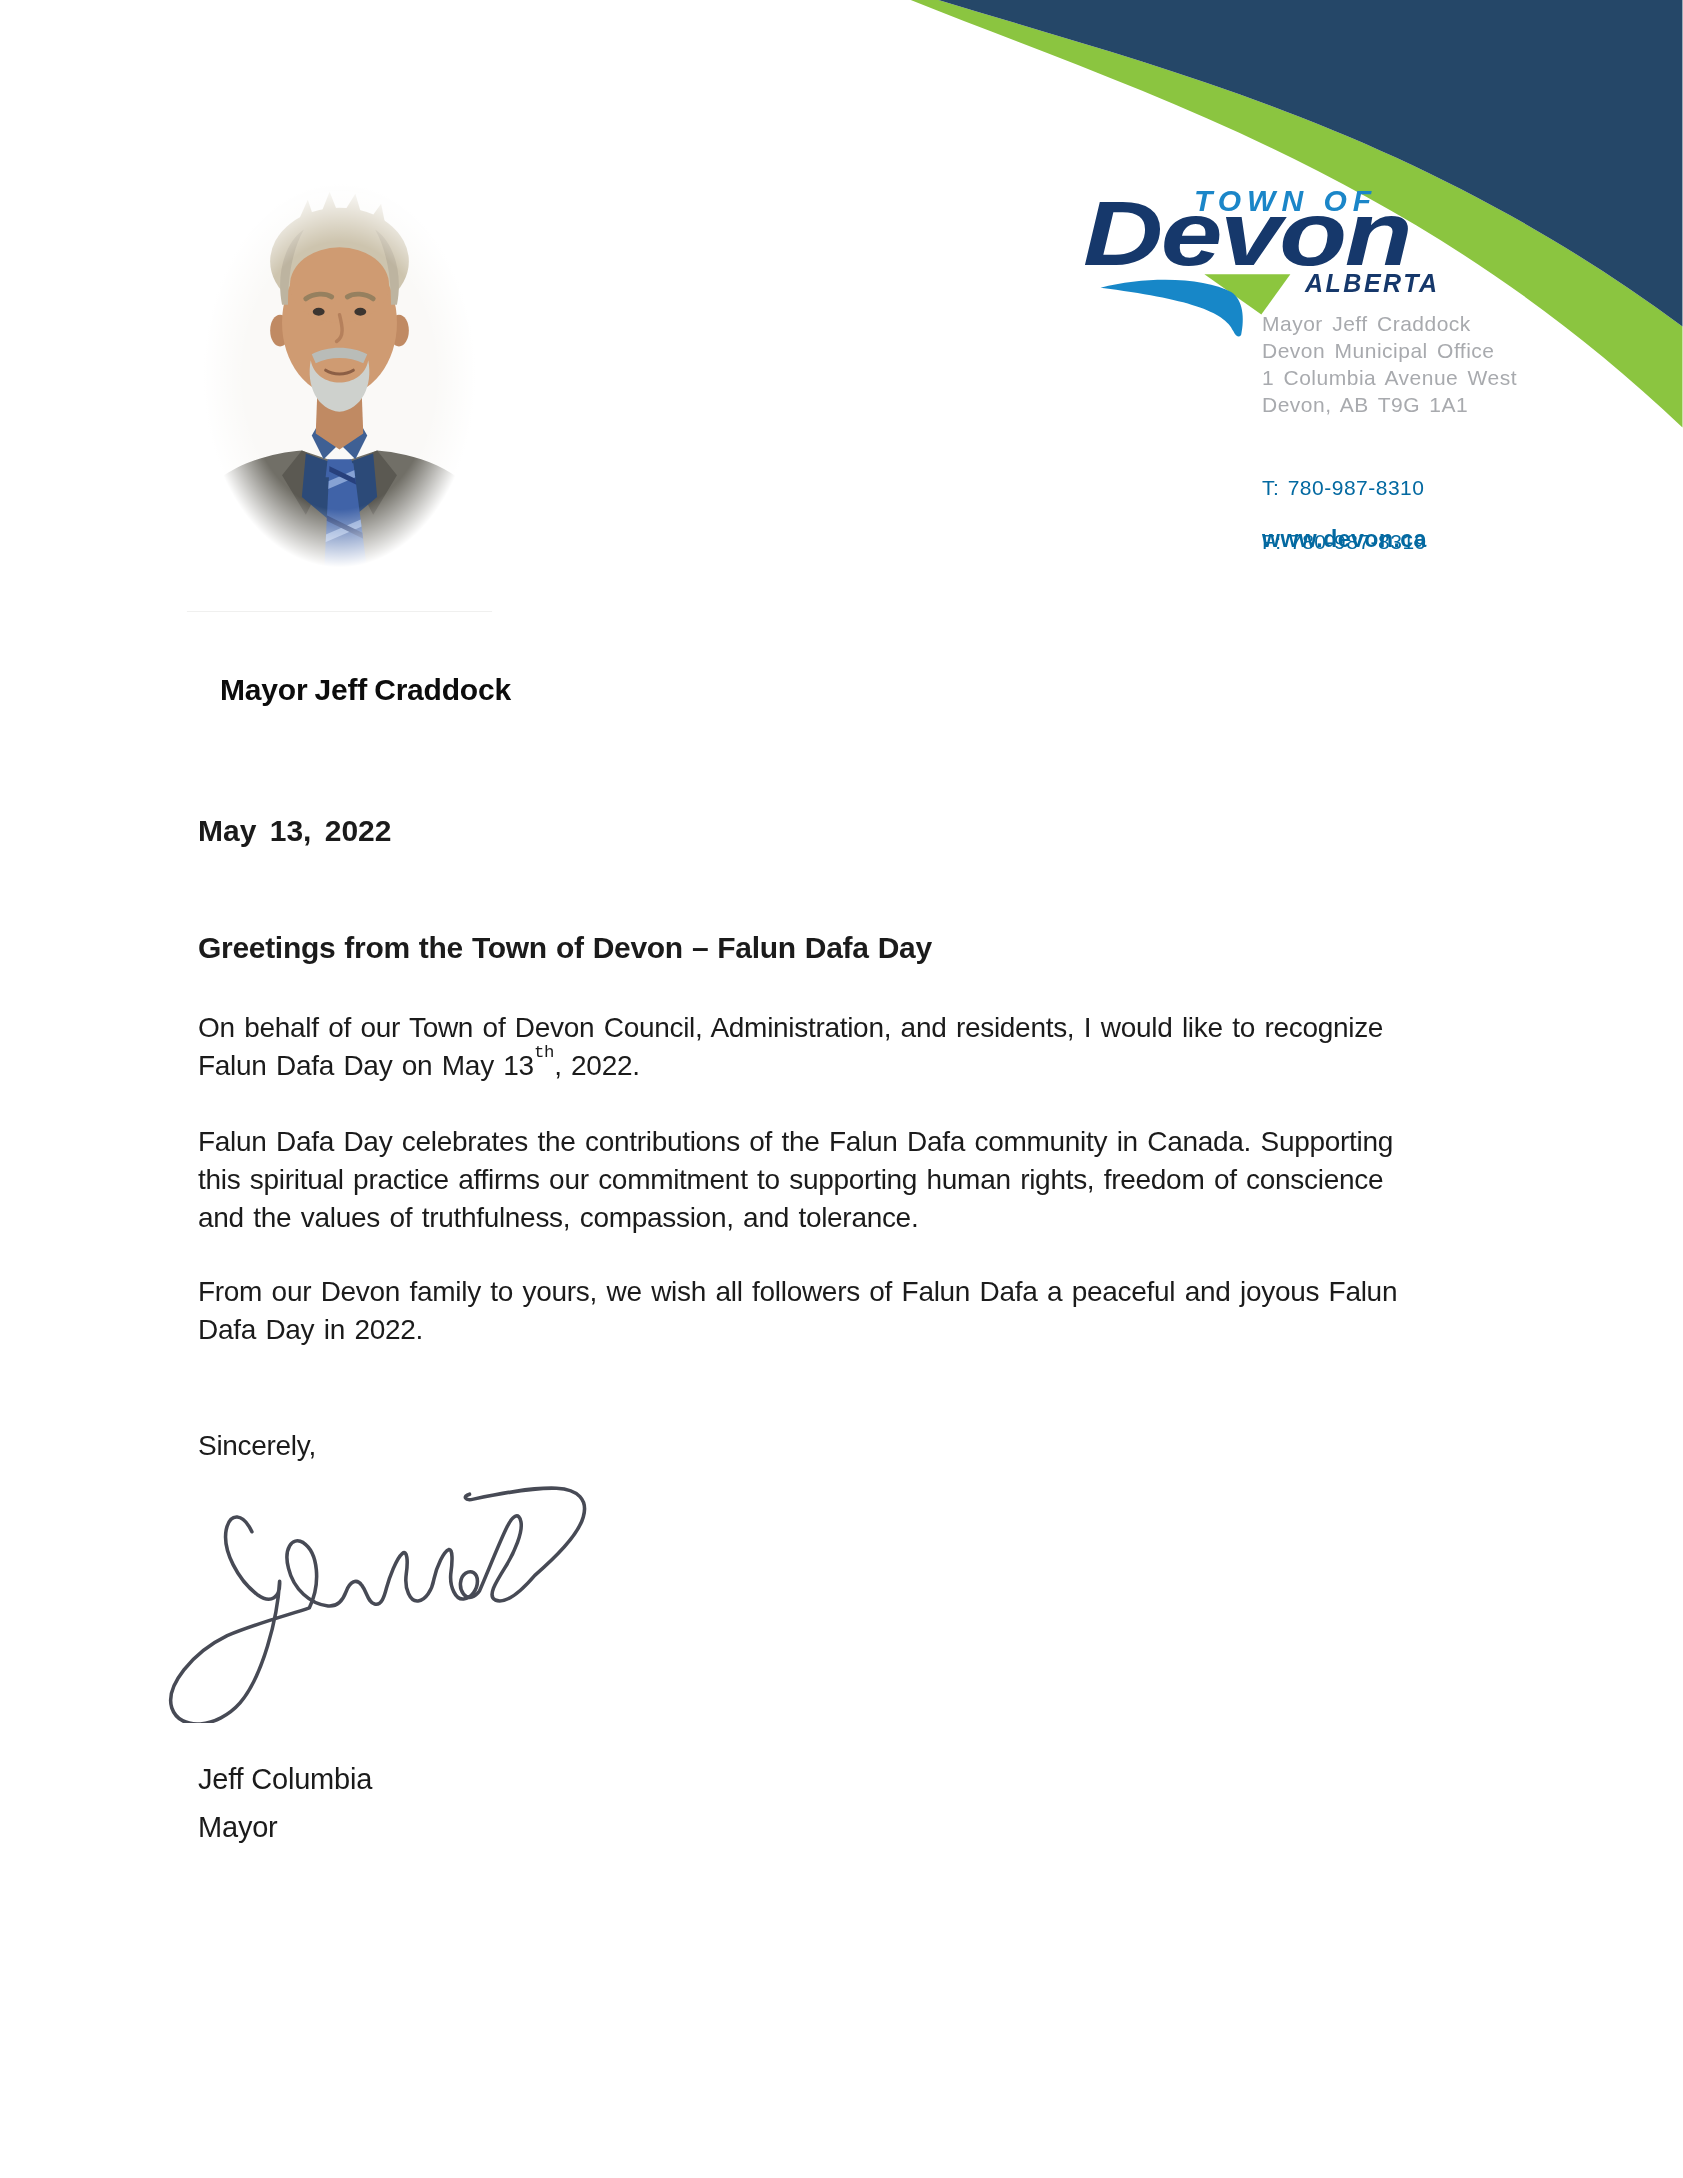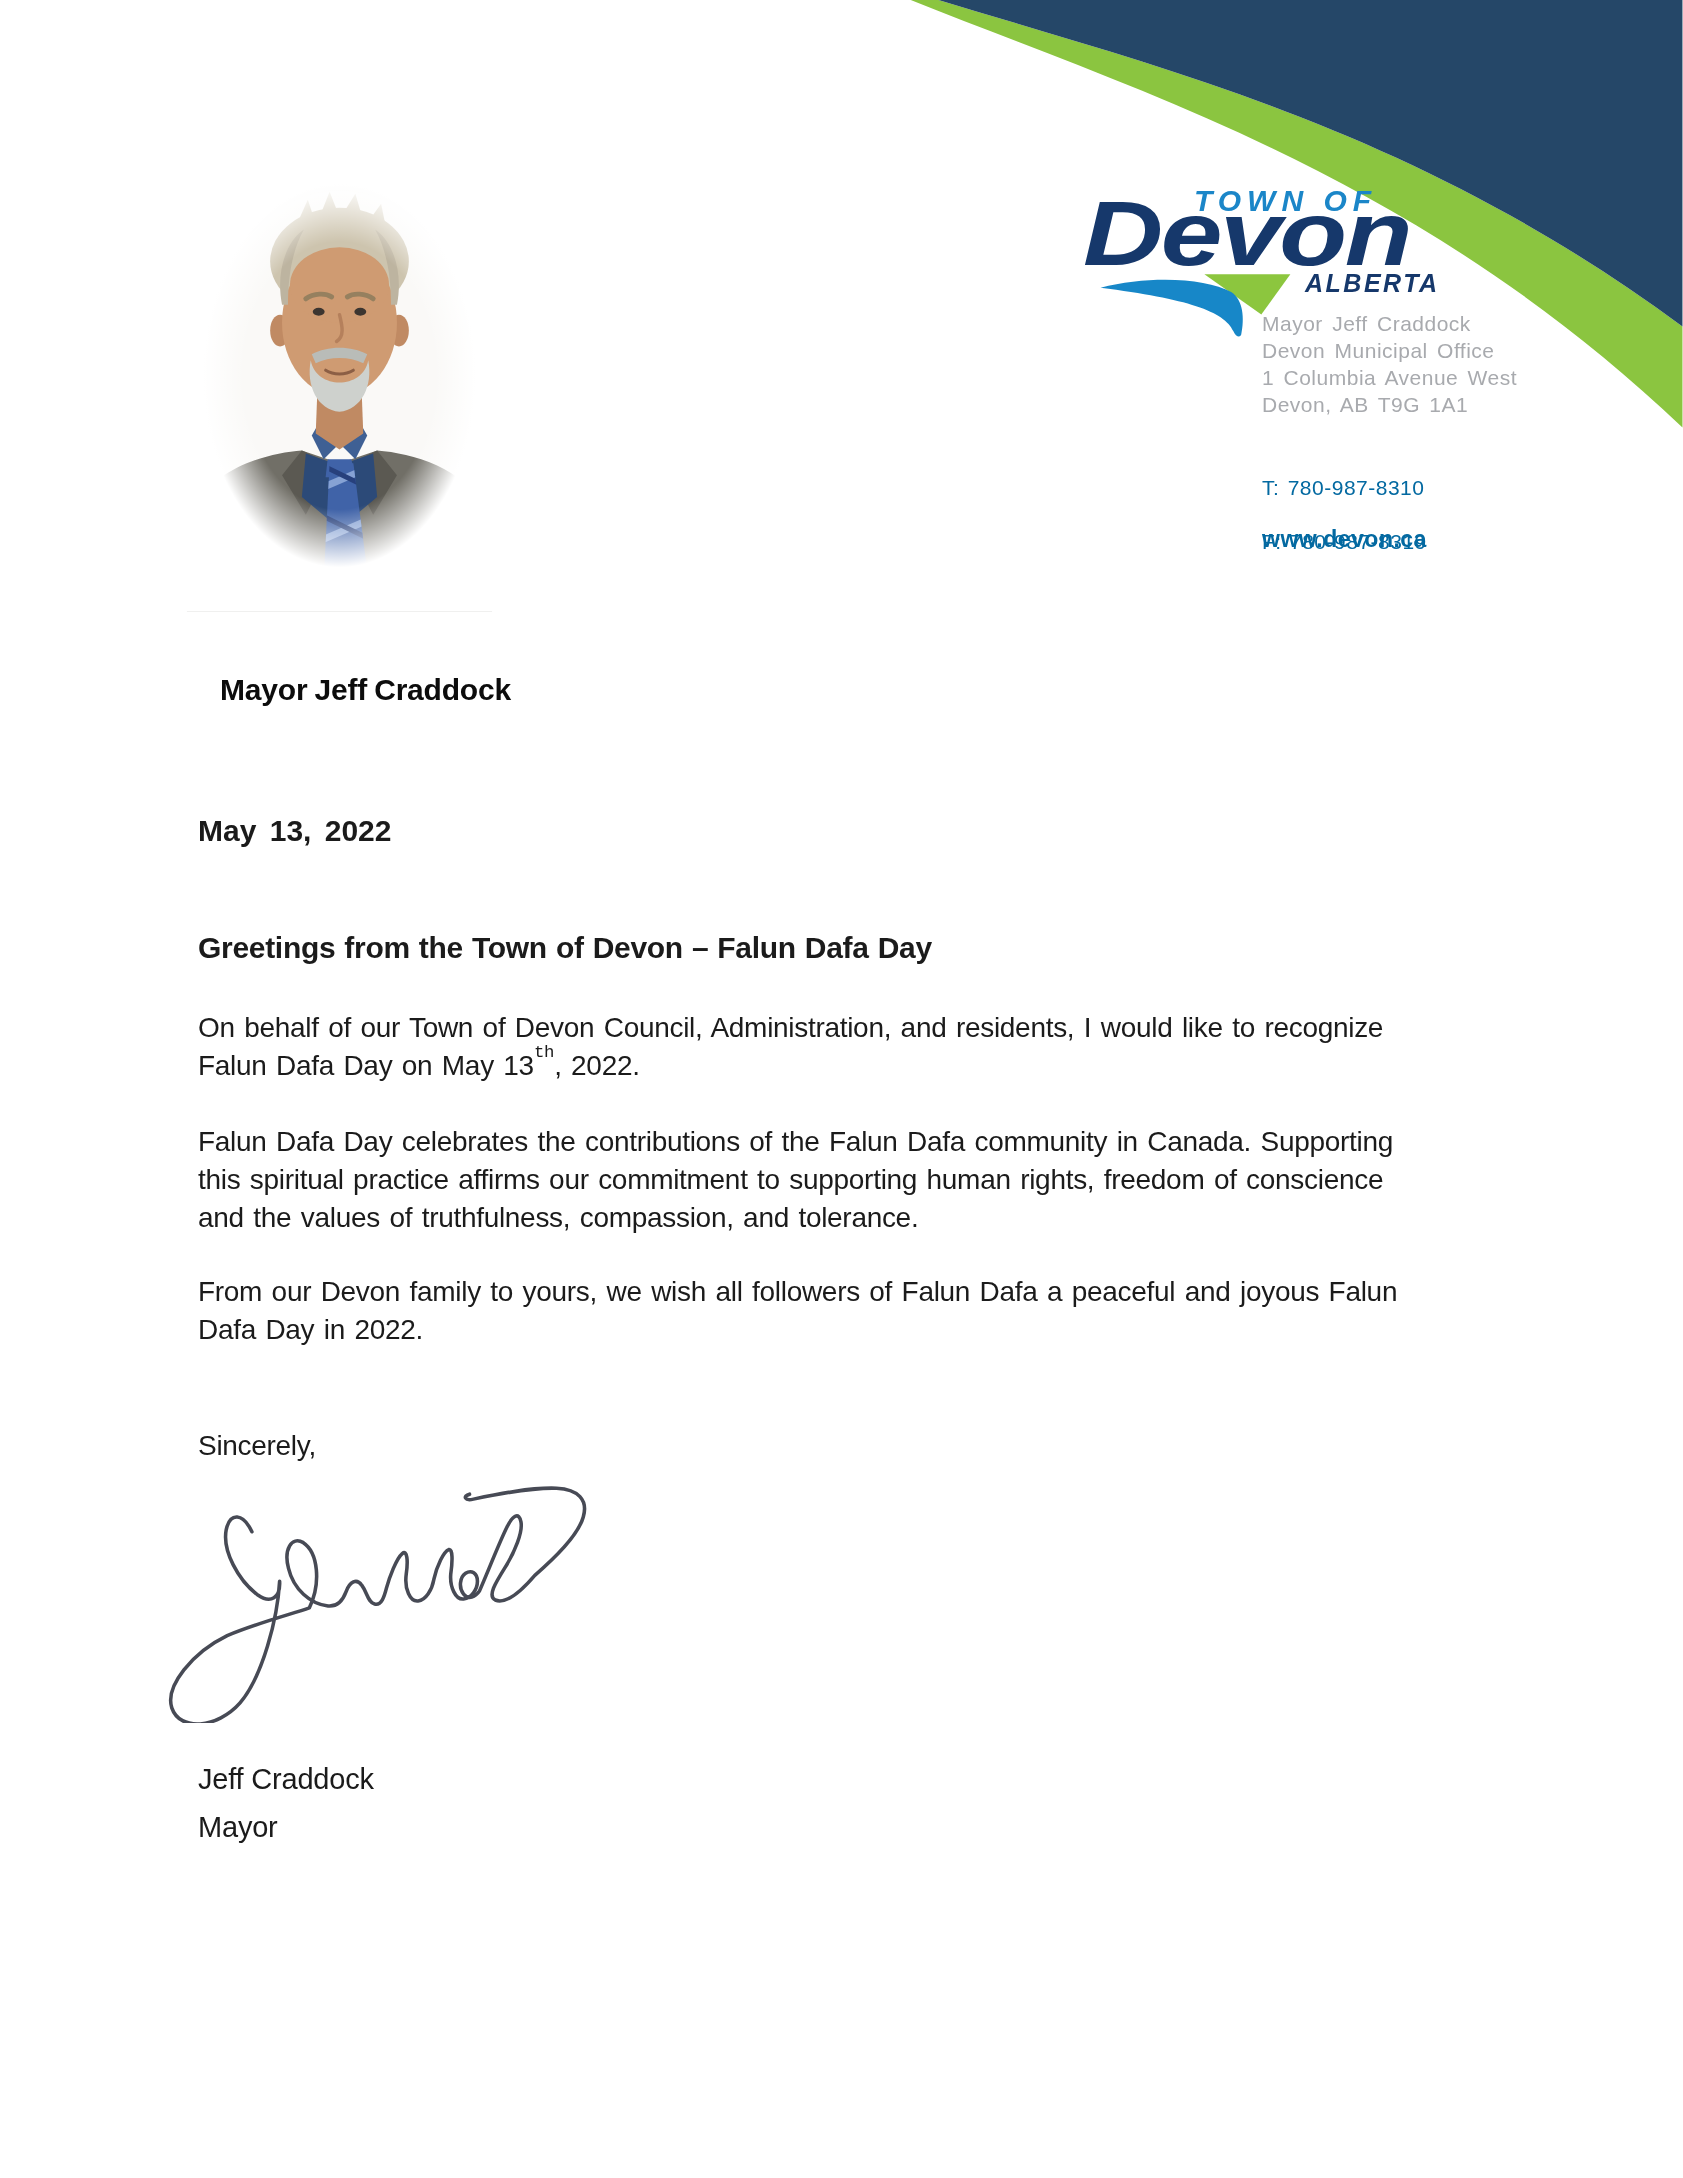--- a/index.html
+++ b/index.html
@@ -192,18 +192,18 @@
          C 529,1547 521,1567 511,1583
          C 501,1599 493,1612 501,1616
          C 513,1621 529,1605 541,1591
          C 563,1572 585,1550 590,1532
          C 595,1515 585,1504 563,1503
          C 537,1502 503,1509 479,1514
          C 470,1516 468,1511 475,1509"></path>
   </svg>
 
   <div class="signer">
-    <div>Jeff Craddock</div>
+    <div>Jeff Columbia</div>
     <div>Mayor</div>
   </div>
 
 </div>
 
 
 </body></html>

